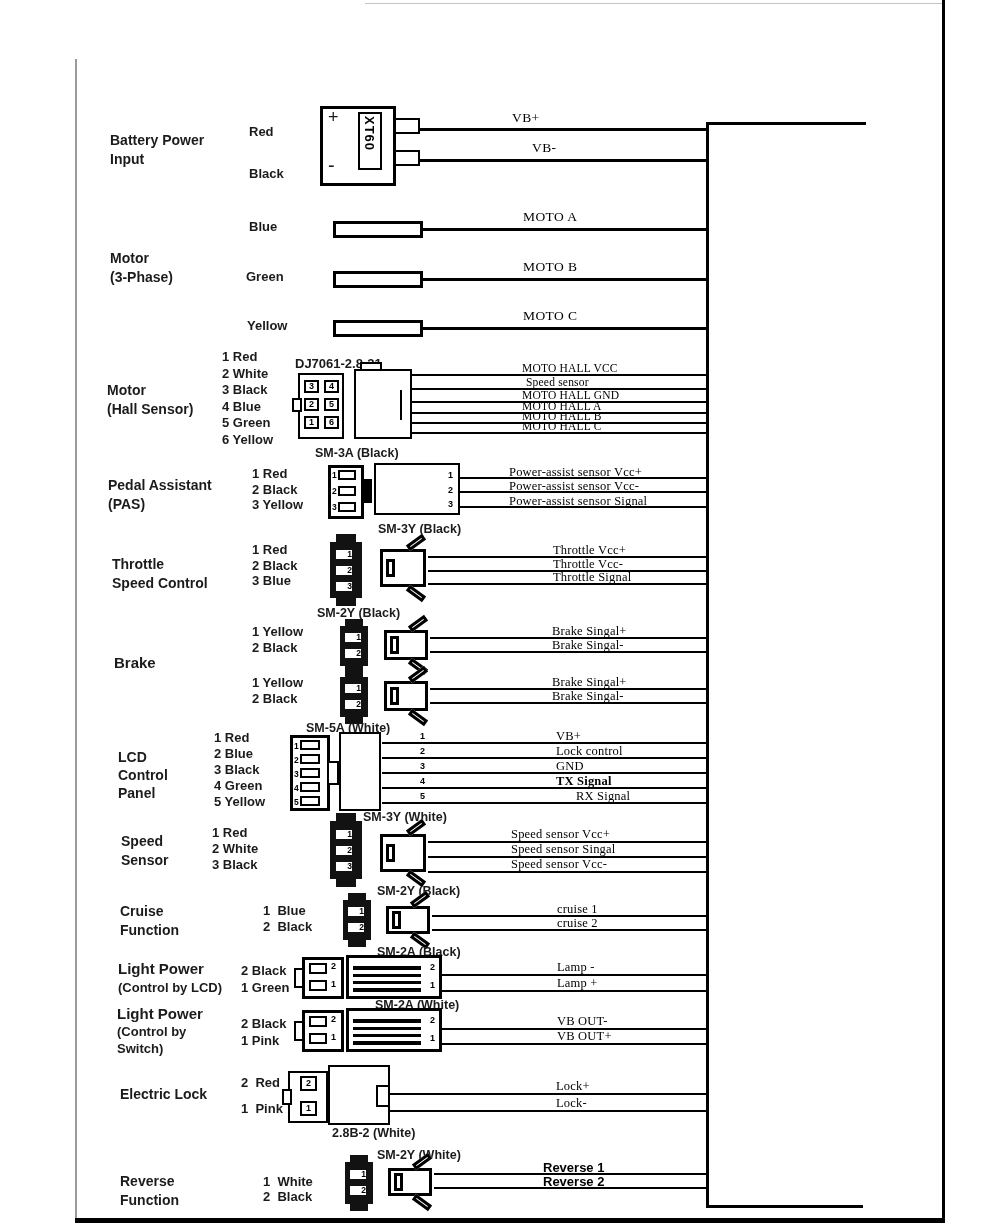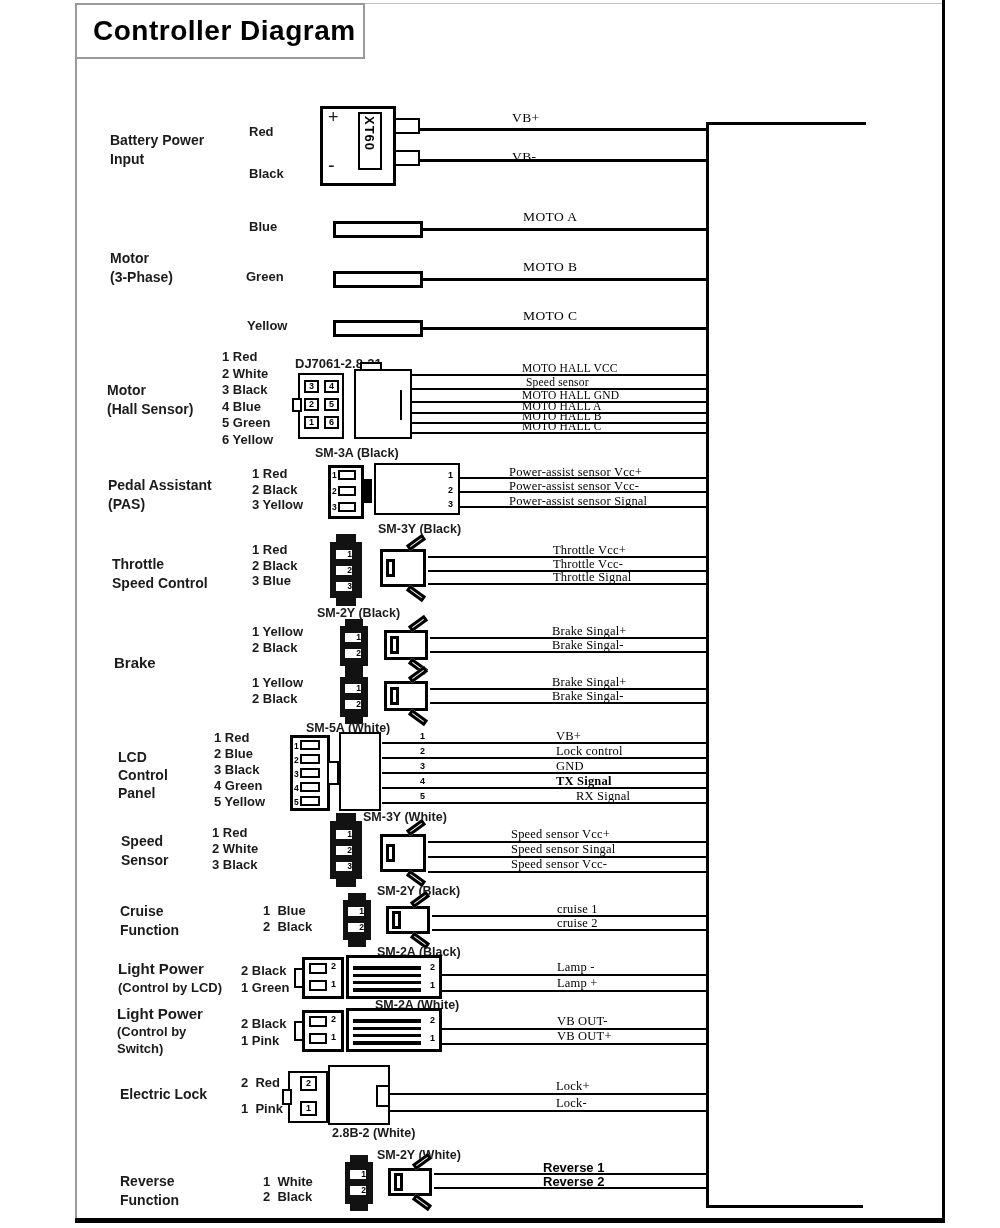--- a/index.html
+++ b/index.html
@@ -32,23 +32,20 @@
              background:#fff;box-sizing:border-box;}
   .title-box div{font-weight:bold;font-size:28px;line-height:52px;padding-left:16px;letter-spacing:.5px;}
   .ctrl-label{position:absolute;left:713px;top:502px;font-weight:bold;font-size:26px;line-height:35px;white-space:pre;}
   .stripe{position:absolute;background:#000;}
 </style>
 </head>
 <body>
 
 <div class="page">
 
-  <div class="title-box">
-    <div>Controller Diagram</div>
-  </div>
   <div class="gln" style="left:365px;top:3px;width:578px;height:1px;background:#c4c4c4;"></div>
   <div class="gln" style="left:75px;top:59px;width:2px;height:1163px;"></div>
   <div class="ln" style="left:942px;top:0;width:3px;height:1222px;"></div>
   <div class="ln" style="left:75px;top:1218px;width:870px;height:5px;"></div>
 
   <div class="ln" style="left:706px;top:122px;width:3px;height:1086px;"></div>
   <div class="ln" style="left:706px;top:122px;width:160px;height:3px;"></div>
   <div class="ln" style="left:706px;top:1205px;width:157px;height:3px;"></div>
 
   <div class="sec" style="left:110px;top:131px;">Battery Power
@@ -58,21 +55,21 @@
   <div class="box" style="left:320px;top:106px;width:76px;height:80px;"></div>
   <div class="pin" style="left:328px;top:110px;font-size:18px;font-weight:normal;">+</div>
   <div class="pin" style="left:328px;top:158px;font-size:20px;font-weight:normal;">-</div>
   <div class="box2" style="left:358px;top:112px;width:24px;height:58px;"></div>
   <div class="vtext" style="left:362px;top:116px;">XT60</div>
   <div class="box2" style="left:394px;top:118px;width:26px;height:16px;"></div>
   <div class="box2" style="left:394px;top:150px;width:26px;height:16px;"></div>
   <div class="ln" style="left:420px;top:128px;width:287px;height:3px;"></div>
   <div class="ln" style="left:420px;top:159px;width:287px;height:3px;"></div>
   <div class="wl" style="left:512px;top:110px;">VB+</div>
-  <div class="wl" style="left:512px;top:140px;margin-top:9px;">VB-</div>
+  <div class="wl" style="left:532px;top:140px;">VB-</div>
 
   <div class="sec" style="left:110px;top:249px;">Motor
 (3-Phase)</div>
   <div class="pin" style="left:249px;top:219px;">Blue</div>
   <div class="pin" style="left:246px;top:269px;">Green</div>
   <div class="pin" style="left:247px;top:318px;">Yellow</div>
   <div class="box" style="left:333px;top:221px;width:90px;height:17px;"></div>
   <div class="box" style="left:333px;top:271px;width:90px;height:17px;"></div>
   <div class="box" style="left:333px;top:320px;width:90px;height:17px;"></div>
   <div class="ln" style="left:423px;top:228px;width:284px;height:3px;"></div>

